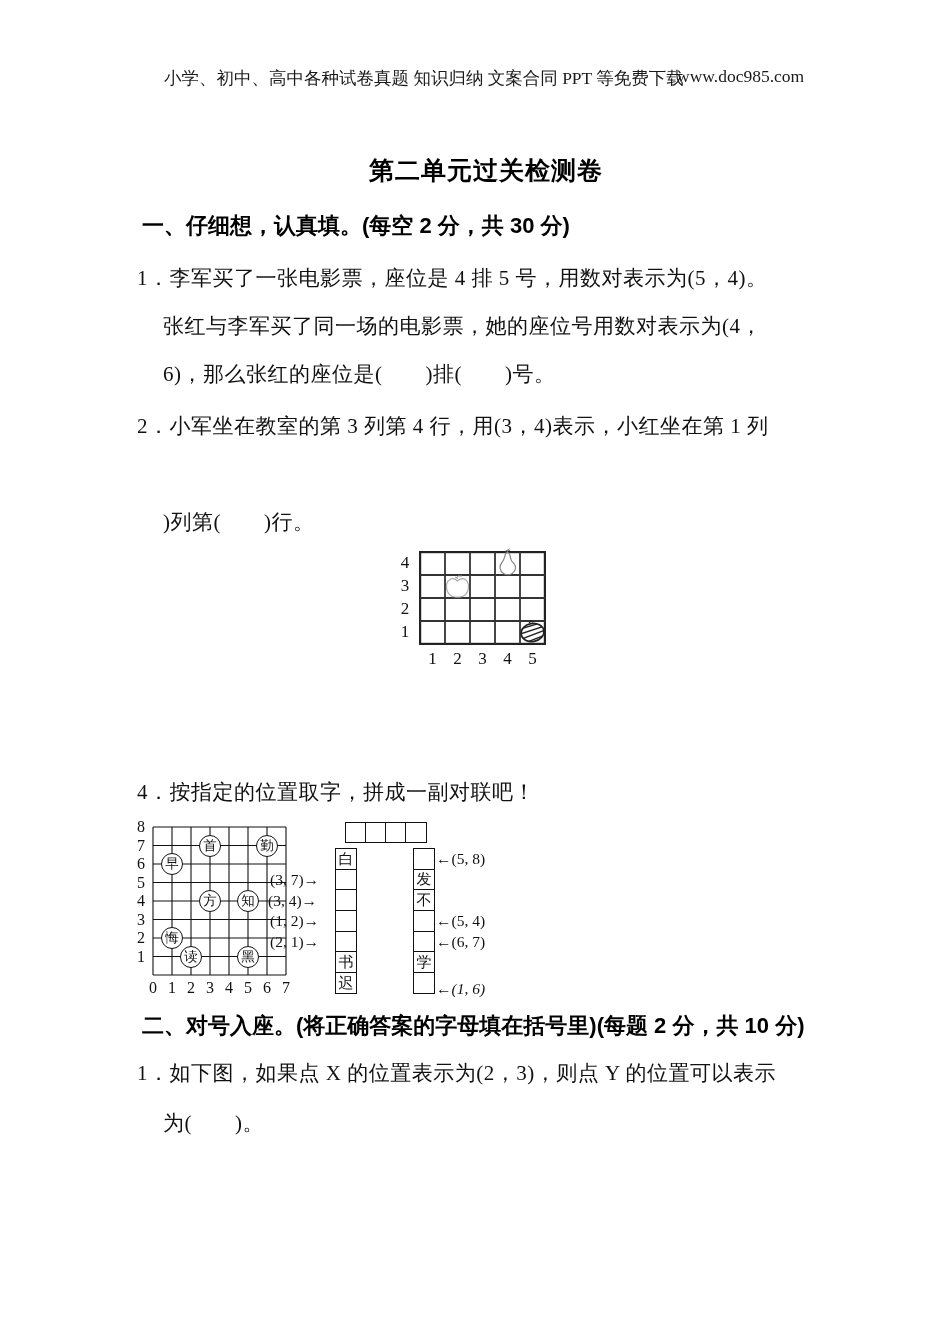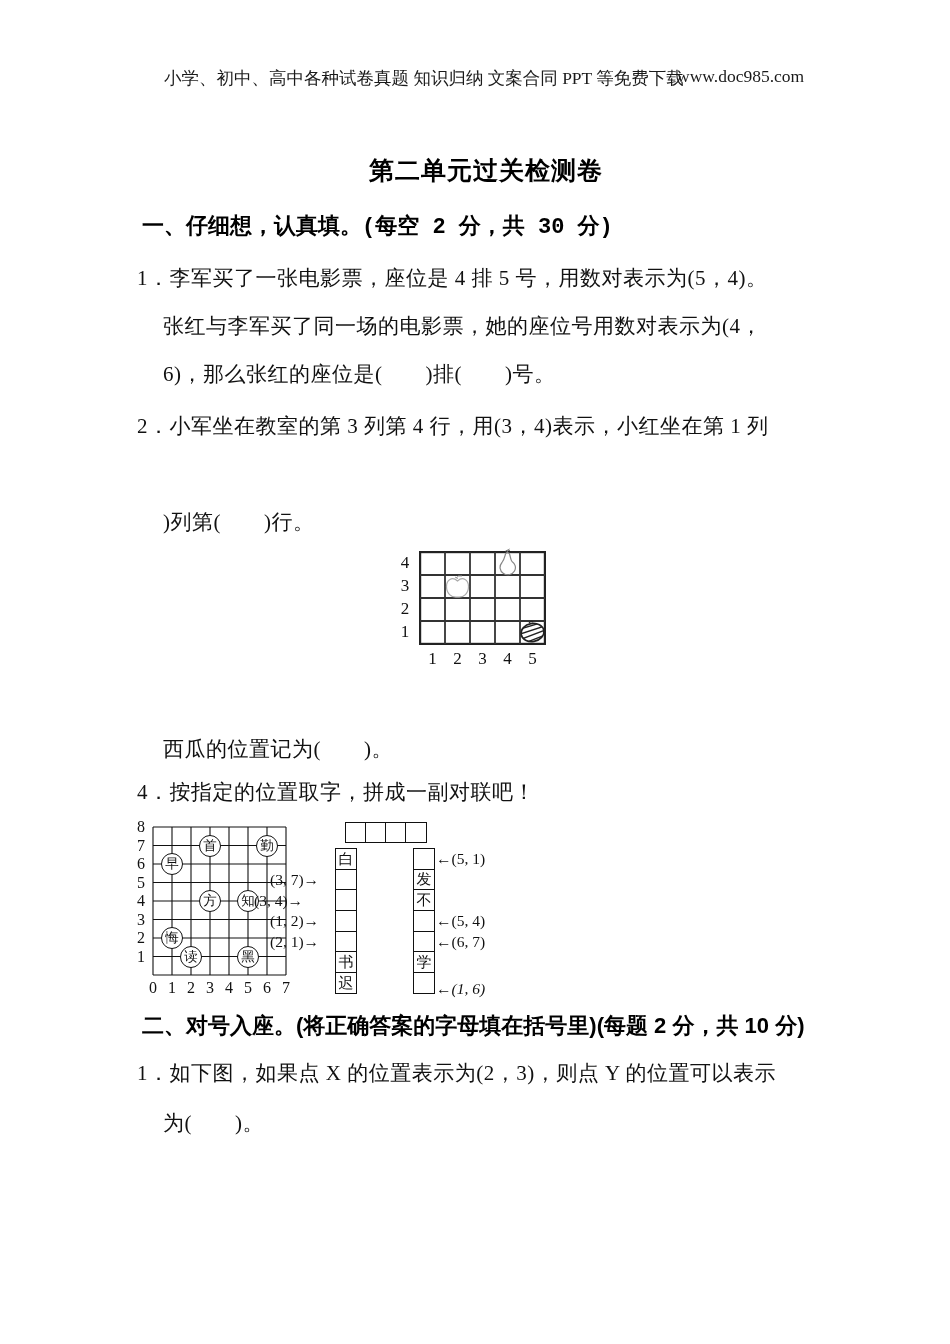--- a/index.html
+++ b/index.html
@@ -36,21 +36,21 @@
 </head>
 <body>
 
 <div id="page">
 
   <div class="abs watermark" style="left:164px;top:66px;">小学、初中、高中各种试卷真题 知识归纳 文案合同 PPT 等免费下载</div>
   <div class="abs watermark" style="left:677px;top:66px;font-family:Liberation Serif, serif;">www.doc985.com</div>
 
   <div class="abs page-title" style="left:486px;top:154px;transform:translateX(-50%);">第二单元过关检测卷</div>
 
-  <div class="abs sec-heading" style="left:142px;top:211px;font-family:Liberation Mono, monospace;">一、仔细想，认真填。(每空 2 分，共 30 分)</div>
+  <div class="abs sec-heading" style="left:142px;top:211px;">一、仔细想，认真填。(每空 2 分，共 30 分)</div>
 
   <div class="abs bodyline" style="left:137px;top:264px;">1．李军买了一张电影票，座位是 4 排 5 号，用数对表示为(5，4)。</div>
   <div class="abs bodyline" style="left:163px;top:312px;">张红与李军买了同一场的电影票，她的座位号用数对表示为(4，</div>
   <div class="abs bodyline" style="left:163px;top:360px;">6)，那么张红的座位是(　　)排(　　)号。</div>
 
   <div class="abs bodyline" style="left:137px;top:412px;">2．小军坐在教室的第 3 列第 4 行，用(3，4)表示，小红坐在第 1 列</div>
   <div class="abs bodyline" style="left:163px;top:508px;">)列第(　　)行。</div>
 
   <div class="abs" style="left:419px;top:551px;width:127px;height:94px;">
     <svg width="127" height="94" viewBox="0 0 127 94">
@@ -88,21 +88,20 @@
           </clipPath>
       </defs>
       <ellipse cx="13.5" cy="12.5" rx="11.5" ry="9" transform="rotate(-10 13.5 12.5)" fill="none" stroke="#222" stroke-width="1.6"></ellipse>
       <g clip-path="url(#wmclip)" stroke="#222" stroke-width="1.3">
         <path d="M-2 10 L28 1 M-2 15 L29 5 M0 20 L29 9 M3 24 L29 14 M8 26 L28 19" fill="none"></path>
       </g>
       <path d="M10 3 q2 -2.5 4 -1" fill="none" stroke="#222" stroke-width="1.2"></path>
     </svg>
   </div>
 
-  <div class="abs bodyline" style="left:163px;top:735px;">西瓜的位置记为(　　)。</div>
 
   <div class="abs bodyline" style="left:137px;top:778px;">4．按指定的位置取字，拼成一副对联吧！</div>
 
   <div class="abs" style="left:152px;top:826px;width:135px;height:150px;">
     <svg width="135" height="150" viewBox="0 0 135 150">
       <path d="M1 1V149 M20 1V149 M39 1V149 M58 1V149 M77 1V149 M96 1V149 M115 1V149 M134 1V149" stroke="#111" stroke-width="1.1" fill="none"></path>
       <path d="M1 1H134 M1 19.5H134 M1 38H134 M1 56.5H134 M1 75H134 M1 93.5H134 M1 112H134 M1 130.5H134 M1 149H134" stroke="#111" stroke-width="1.1" fill="none"></path>
     </svg>
     
     <div class="piece" style="left:47px;top:8.5px;">首</div>
@@ -127,21 +126,21 @@
     <div class="abs axis-num" style="left:13px;top:153px;">1</div>
     <div class="abs axis-num" style="left:32px;top:153px;">2</div>
     <div class="abs axis-num" style="left:51px;top:153px;">3</div>
     <div class="abs axis-num" style="left:70px;top:153px;">4</div>
     <div class="abs axis-num" style="left:89px;top:153px;">5</div>
     <div class="abs axis-num" style="left:108px;top:153px;">6</div>
     <div class="abs axis-num" style="left:127px;top:153px;">7</div>
   </div>
 
   <div class="abs coord-label lbl-left" style="left:270px;top:870.5px;"><span>(3, 7)</span><span>→</span></div>
-  <div class="abs coord-label lbl-left" style="left:254px;top:891.5px;"><span>(3, 4)</span><span>→</span></div>
+  <div class="abs coord-label lbl-left" style="left:268px;top:891.5px;"><span>(3, 4)</span><span>→</span></div>
   <div class="abs coord-label lbl-left" style="left:270px;top:912px;"><span>(1, 2)</span><span>→</span></div>
   <div class="abs coord-label lbl-left" style="left:270px;top:933px;"><span>(2, 1)</span><span>→</span></div>
 
   <div class="abs hstrip" style="left:345px;top:822px;">
     <div class="cell"></div>
     <div class="cell"></div>
     <div class="cell"></div>
     <div class="cell"></div>
   </div>
 
@@ -158,21 +157,21 @@
   <div class="abs vstrip" style="left:413px;top:848px;">
     <div class="cell"></div>
     <div class="cell">发</div>
     <div class="cell">不</div>
     <div class="cell"></div>
     <div class="cell"></div>
     <div class="cell">学</div>
     <div class="cell"></div>
   </div>
 
-  <div class="abs coord-label lbl-right" style="left:436px;top:850px;"><span>←</span><span>(5, 1)</span></div>
+  <div class="abs coord-label lbl-right" style="left:436px;top:850px;"><span>←</span><span>(5, 8)</span></div>
   <div class="abs coord-label lbl-right" style="left:436px;top:912px;"><span>←</span><span>(5, 4)</span></div>
   <div class="abs coord-label lbl-right" style="left:436px;top:933px;"><span>←</span><span>(6, 7)</span></div>
   <div class="abs coord-label lbl-right" style="left:436px;top:980px;font-style:italic;"><span>←</span><span>(1, 6)</span></div>
 
   <div class="abs sec-heading" style="left:142px;top:1011px;">二、对号入座。(将正确答案的字母填在括号里)(每题 2 分，共 10 分)</div>
   <div class="abs bodyline" style="left:137px;top:1059px;font-family:Liberation Serif, serif;">1．如下图，如果点 X 的位置表示为(2，3)，则点 Y 的位置可以表示</div>
   <div class="abs bodyline" style="left:163px;top:1109px;">为(　　)。</div>
 
 </div>
 

